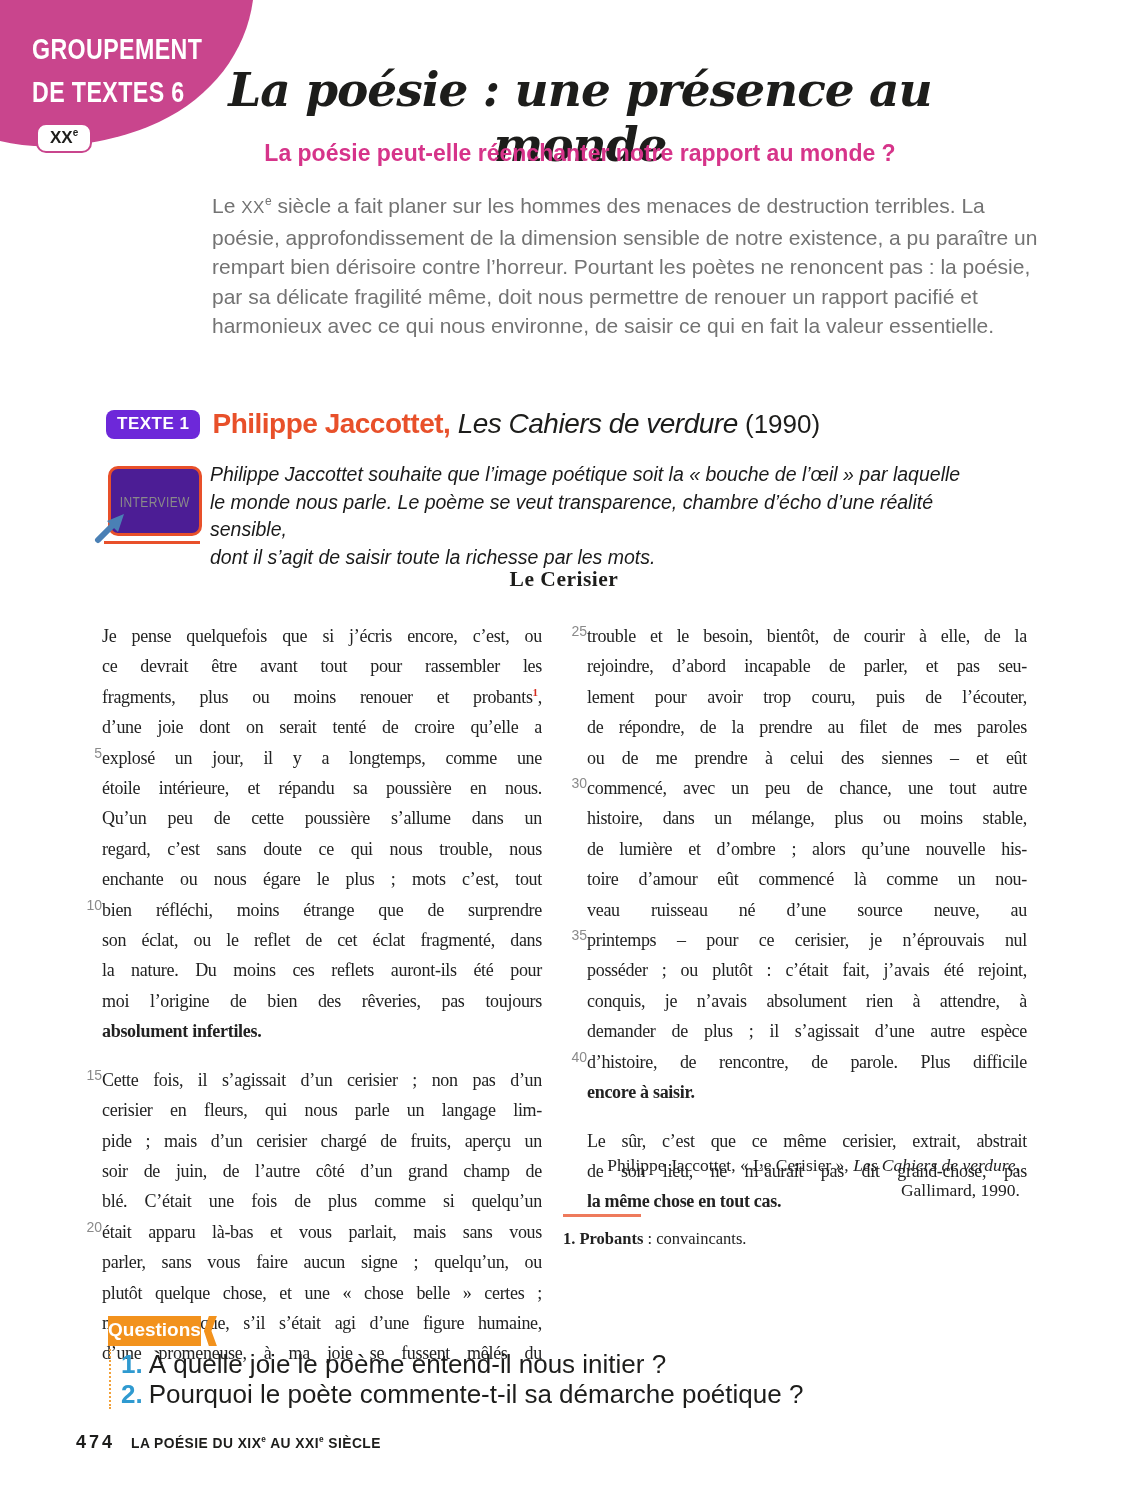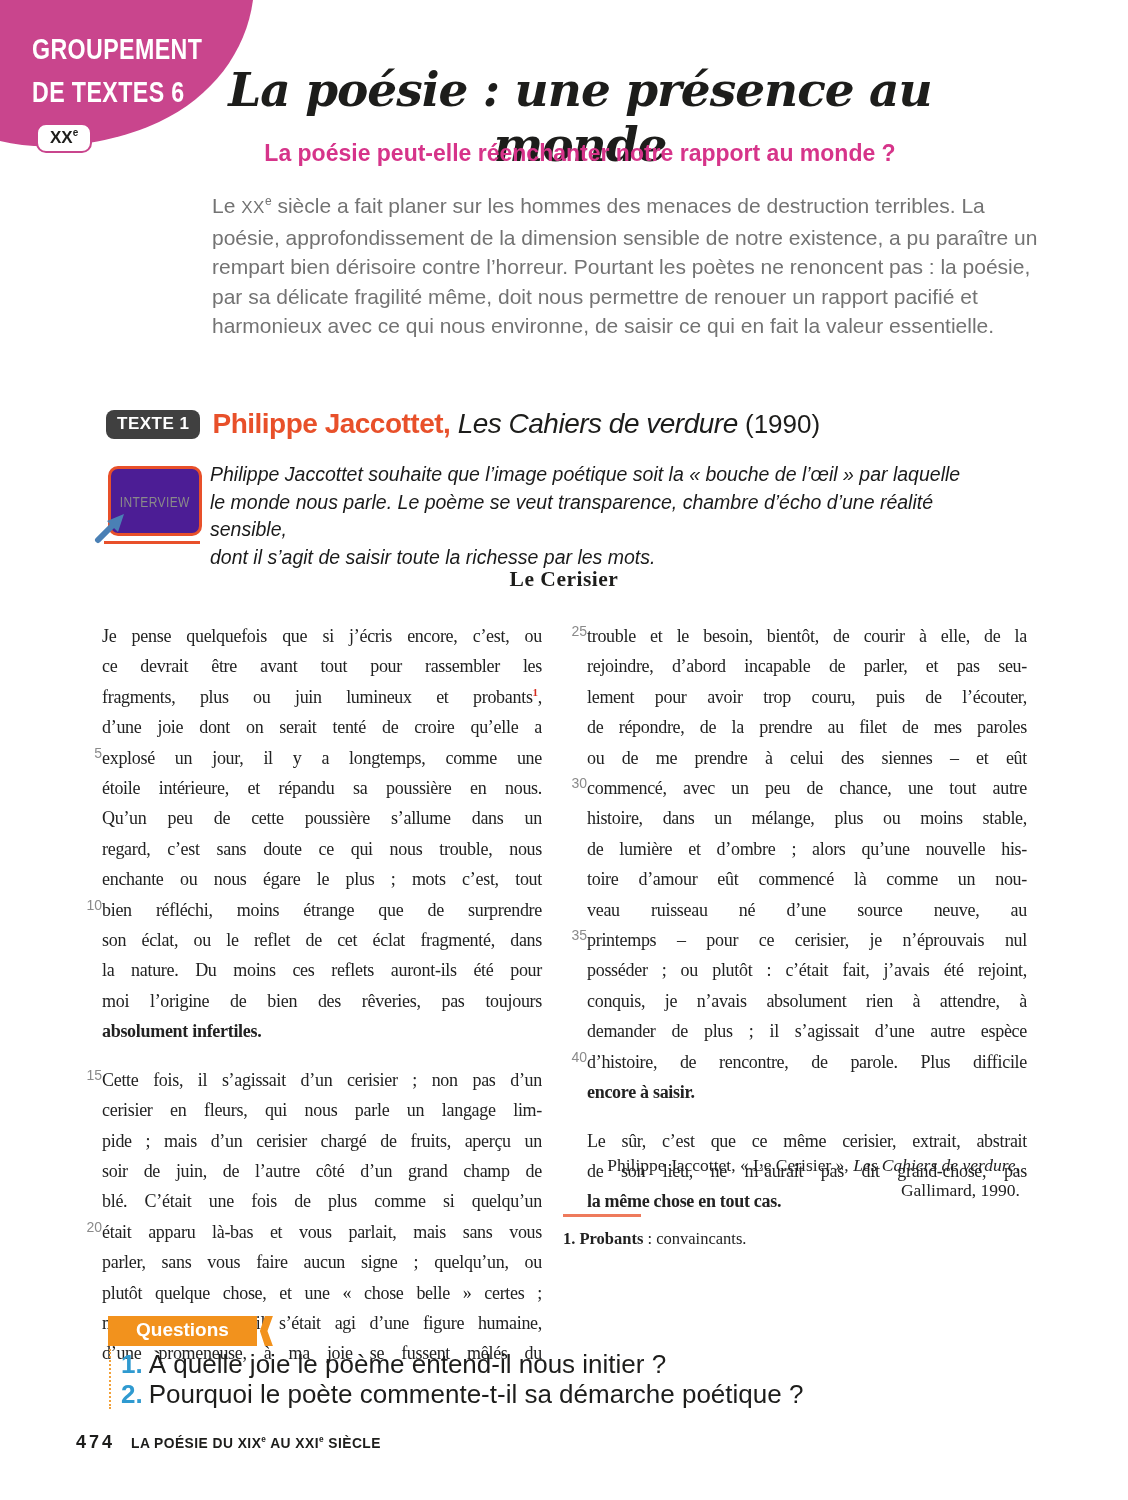--- a/index.html
+++ b/index.html
@@ -21,21 +21,21 @@
     font-family:"DejaVu Serif", serif; font-style:italic; font-weight:bold;
     font-size:47px; letter-spacing:-1px; color:#1d1d1b; }
   .page-subtitle { position:absolute; left:160px; top:140px; width:840px; text-align:center;
     font-weight:bold; font-size:23px; color:#d6348a; }
   .intro { position:absolute; left:212px; top:187px; width:838px;
     font-size:21px; line-height:29.5px; color:#737373; }
   .intro .sc { font-size:17px; letter-spacing:.5px; }
   .intro sup { font-size:12px; }
   
   .texte-row { position:absolute; left:106px; top:408px; display:flex; align-items:center; }
-  .texte-badge { background:#404040; color:#fff; font-weight:bold; font-size:17px;
+  .texte-badge { background:#6d28d9; color:#fff; font-weight:bold; font-size:17px;
     letter-spacing:.5px; padding:4px 11px 5px; border-radius:8px; margin-right:12px; }
   .texte-heading { font-size:28px; white-space:nowrap; }
   .author { font-weight:bold; color:#e8502a; letter-spacing:-.5px; }
   .work { font-style:italic; color:#1d1d1b; letter-spacing:-.5px; }
   .year { font-size:26px; color:#1d1d1b; }
   
   .interview-box { position:absolute; left:108px; top:466px; width:88px; height:64px;
     border:3px solid #e8502a; border-radius:10px; display:flex; align-items:center;
     justify-content:center; background:#4c1d95; }
   .interview-label { color:#8a8a8a; font-size:15px; letter-spacing:.5px;
@@ -65,21 +65,21 @@
     font-family:"Liberation Serif", serif; font-size:17.5px; line-height:25px; color:#222; }
   .citation .it { font-style:italic; }
   .footnote-rule { position:absolute; left:563px; top:1214px; width:78px; height:2.5px;
     background:#ee7a5c; }
   .footnote { position:absolute; left:563px; top:1229px;
     font-family:"Liberation Serif", serif; font-size:16.5px; color:#222; }
   .footnote b { font-weight:bold; }
   
   .q-banner { position:absolute; left:108px; top:1316px; display:flex; align-items:stretch; }
   .q-label { background:#f2921d; color:#fff; font-weight:bold; font-size:19px;
-    padding:3px 28px 5px; }
+    padding:3px 0 5px; }
   .q-chevron { width:13px; margin-left:3px; background:#f2921d;
     clip-path:polygon(100% 0, 38% 0, 0 50%, 38% 100%, 100% 100%, 58% 50%); }
   .q-list { position:absolute; left:109px; top:1349px; border-left:2px dotted #f2a13a;
     padding-left:10px; }
   .q-item { font-size:26px; line-height:30px; color:#1d1d1b; }
   .q-num { color:#2f9ad0; font-weight:bold; margin-right:6px; }
   
   .footer { position:absolute; left:76px; top:1432px; display:flex; align-items:baseline; }
   .page-num { font-weight:bold; font-size:18px; letter-spacing:3px; margin-right:16px; }
   .book-title { font-weight:bold; font-size:15px; letter-spacing:.5px;
@@ -133,21 +133,21 @@
         <span class="lt"><span>Je pense quelquefois que si j’écris encore, c’est, ou</span><sup class="fnref"></sup><span></span></span>
       </div>
 
       <div class="pline">
         <span class="lnum"></span>
         <span class="lt"><span>ce devrait être avant tout pour rassembler les</span><sup class="fnref"></sup><span></span></span>
       </div>
 
       <div class="pline">
         <span class="lnum"></span>
-        <span class="lt"><span>fragments, plus ou juin lumineux et probants</span><sup class="fnref">1</sup><span>,</span></span>
+        <span class="lt"><span>fragments, plus ou moins renouer et probants</span><sup class="fnref">1</sup><span>,</span></span>
       </div>
 
       <div class="pline">
         <span class="lnum"></span>
         <span class="lt"><span>d’une joie dont on serait tenté de croire qu’elle a</span><sup class="fnref"></sup><span></span></span>
       </div>
 
       <div class="pline">
         <span class="lnum">5</span>
         <span class="lt"><span>explosé un jour, il y a longtemps, comme une</span><sup class="fnref"></sup><span></span></span>

